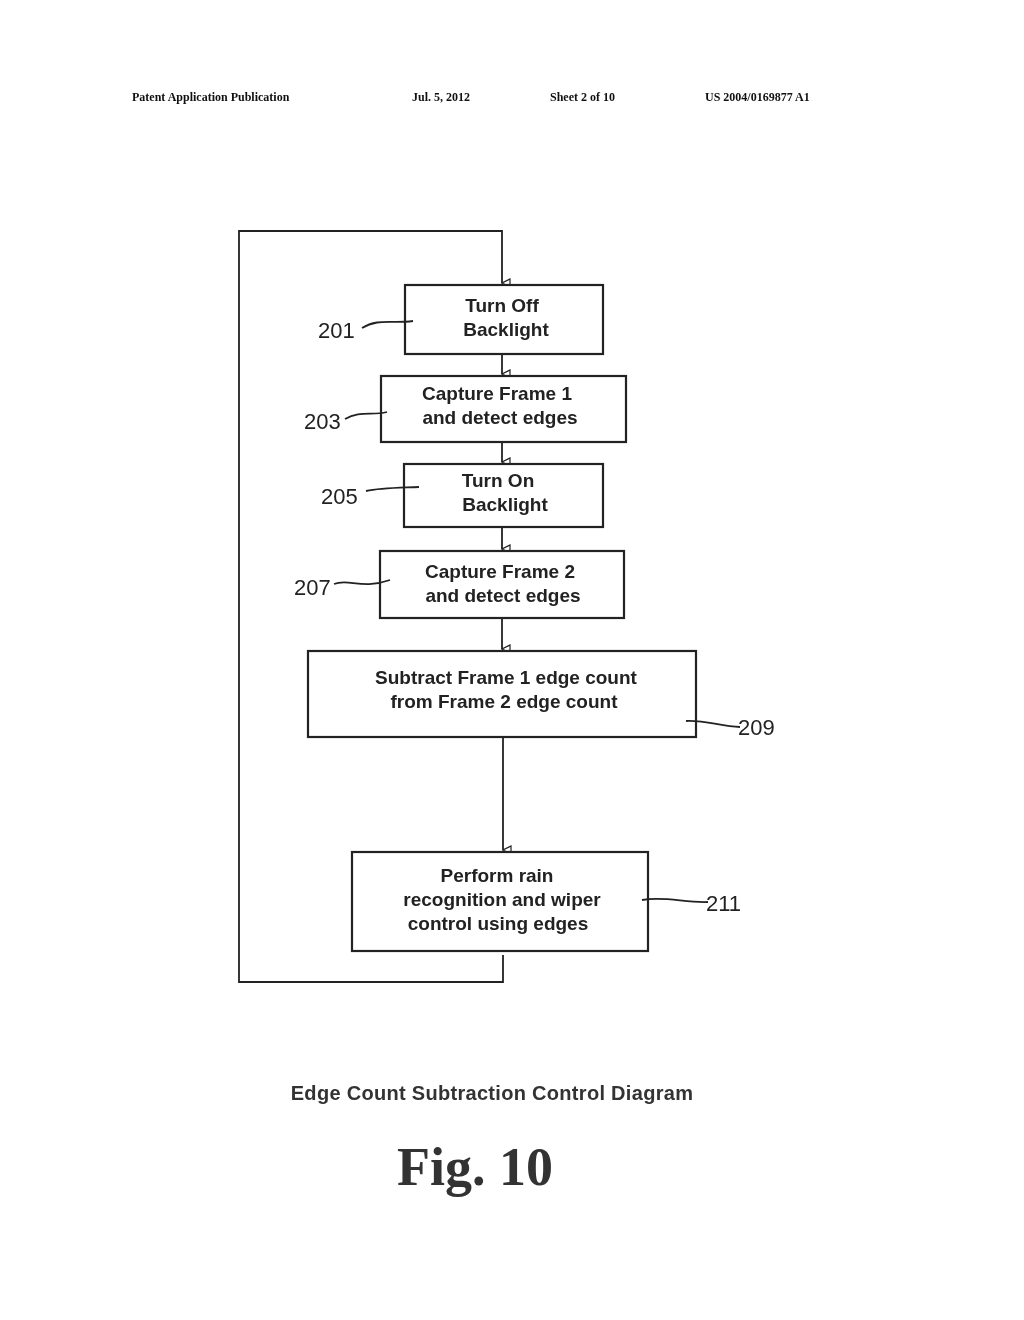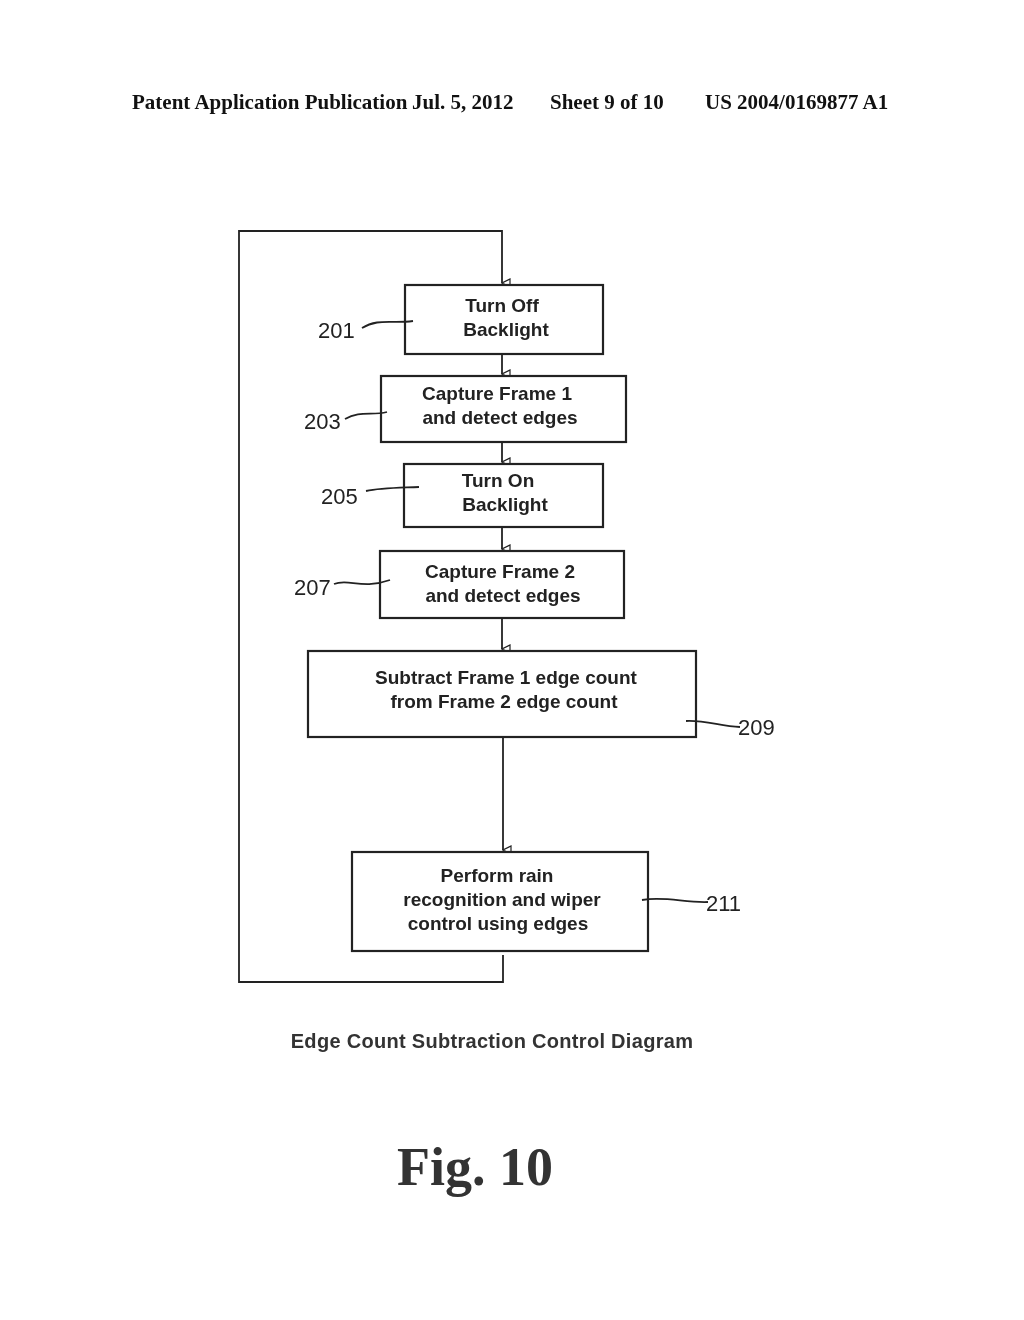--- a/index.html
+++ b/index.html
@@ -1,35 +1,35 @@
 <!DOCTYPE html>
 <html><head>
 <meta charset="utf-8">
 <style>
   html, body { margin: 0; padding: 0; background: #ffffff; }
   body { width: 1024px; height: 1320px; position: relative; overflow: hidden; color: #111; }
-  .header { position: absolute; top: 90px; font-family: "Liberation Serif", serif; font-weight: bold; font-size: 21px; white-space: nowrap; }
+  .header { position: absolute; top: 90px; font-family: "Liberation Serif", serif; font-weight: bold; font-size: 12px; white-space: nowrap; }
   #h-left { left: 132px; }
   #h-date { left: 412px; }
   #h-sheet { left: 550px; }
   #h-num { left: 705px; }
   svg { position: absolute; left: 0; top: 0; }
   .box { fill: #fff; stroke: #222; stroke-width: 2.2; }
   .line { stroke: #222; stroke-width: 1.8; fill: none; }
   .btext { font-family: "Liberation Sans", sans-serif; font-size: 19px; font-weight: bold; fill: #222; text-anchor: middle; }
   .ref { font-family: "Liberation Sans", sans-serif; font-size: 22px; fill: #222; }
-  .caption { position: absolute; top: 1030px; left: 0; width: 984px; text-align: center; font-family: "Liberation Sans", sans-serif; font-size: 20px; font-weight: bold; color: #333; letter-spacing: 0.3px; }
+  .caption { position: absolute; top: 1082px; left: 0; width: 984px; text-align: center; font-family: "Liberation Sans", sans-serif; font-size: 20px; font-weight: bold; color: #333; letter-spacing: 0.3px; }
   .fig { position: absolute; top: 1088px; left: 0; width: 950px; text-align: center; font-family: "Liberation Serif", serif; font-weight: bold; font-size: 54px; color: #333; margin-top: 48px; }
 </style>
 </head>
 <body>
 
 <div class="header" id="h-left">Patent Application Publication</div>
 <div class="header" id="h-date">Jul. 5, 2012</div>
-<div class="header" id="h-sheet">Sheet 9 of 10</div>
+<div class="header" id="h-sheet">Sheet 2 of 10</div>
 <div class="header" id="h-num">US 2004/0169877 A1</div>
 
 <svg width="1024" height="1320">
   <defs>
     <marker id="arr" markerWidth="10" markerHeight="10" refX="5" refY="9" orient="auto" markerUnits="userSpaceOnUse">
       <path d="M1,1 L9,1 L5,9 Z" fill="#fff" stroke="#222" stroke-width="1.2"></path>
     </marker>
     <marker id="arrL" markerWidth="10" markerHeight="10" refX="1" refY="5" orient="auto" markerUnits="userSpaceOnUse">
       <path d="M9,1 L9,9 L1,5 Z" fill="#222"></path>
     </marker>

